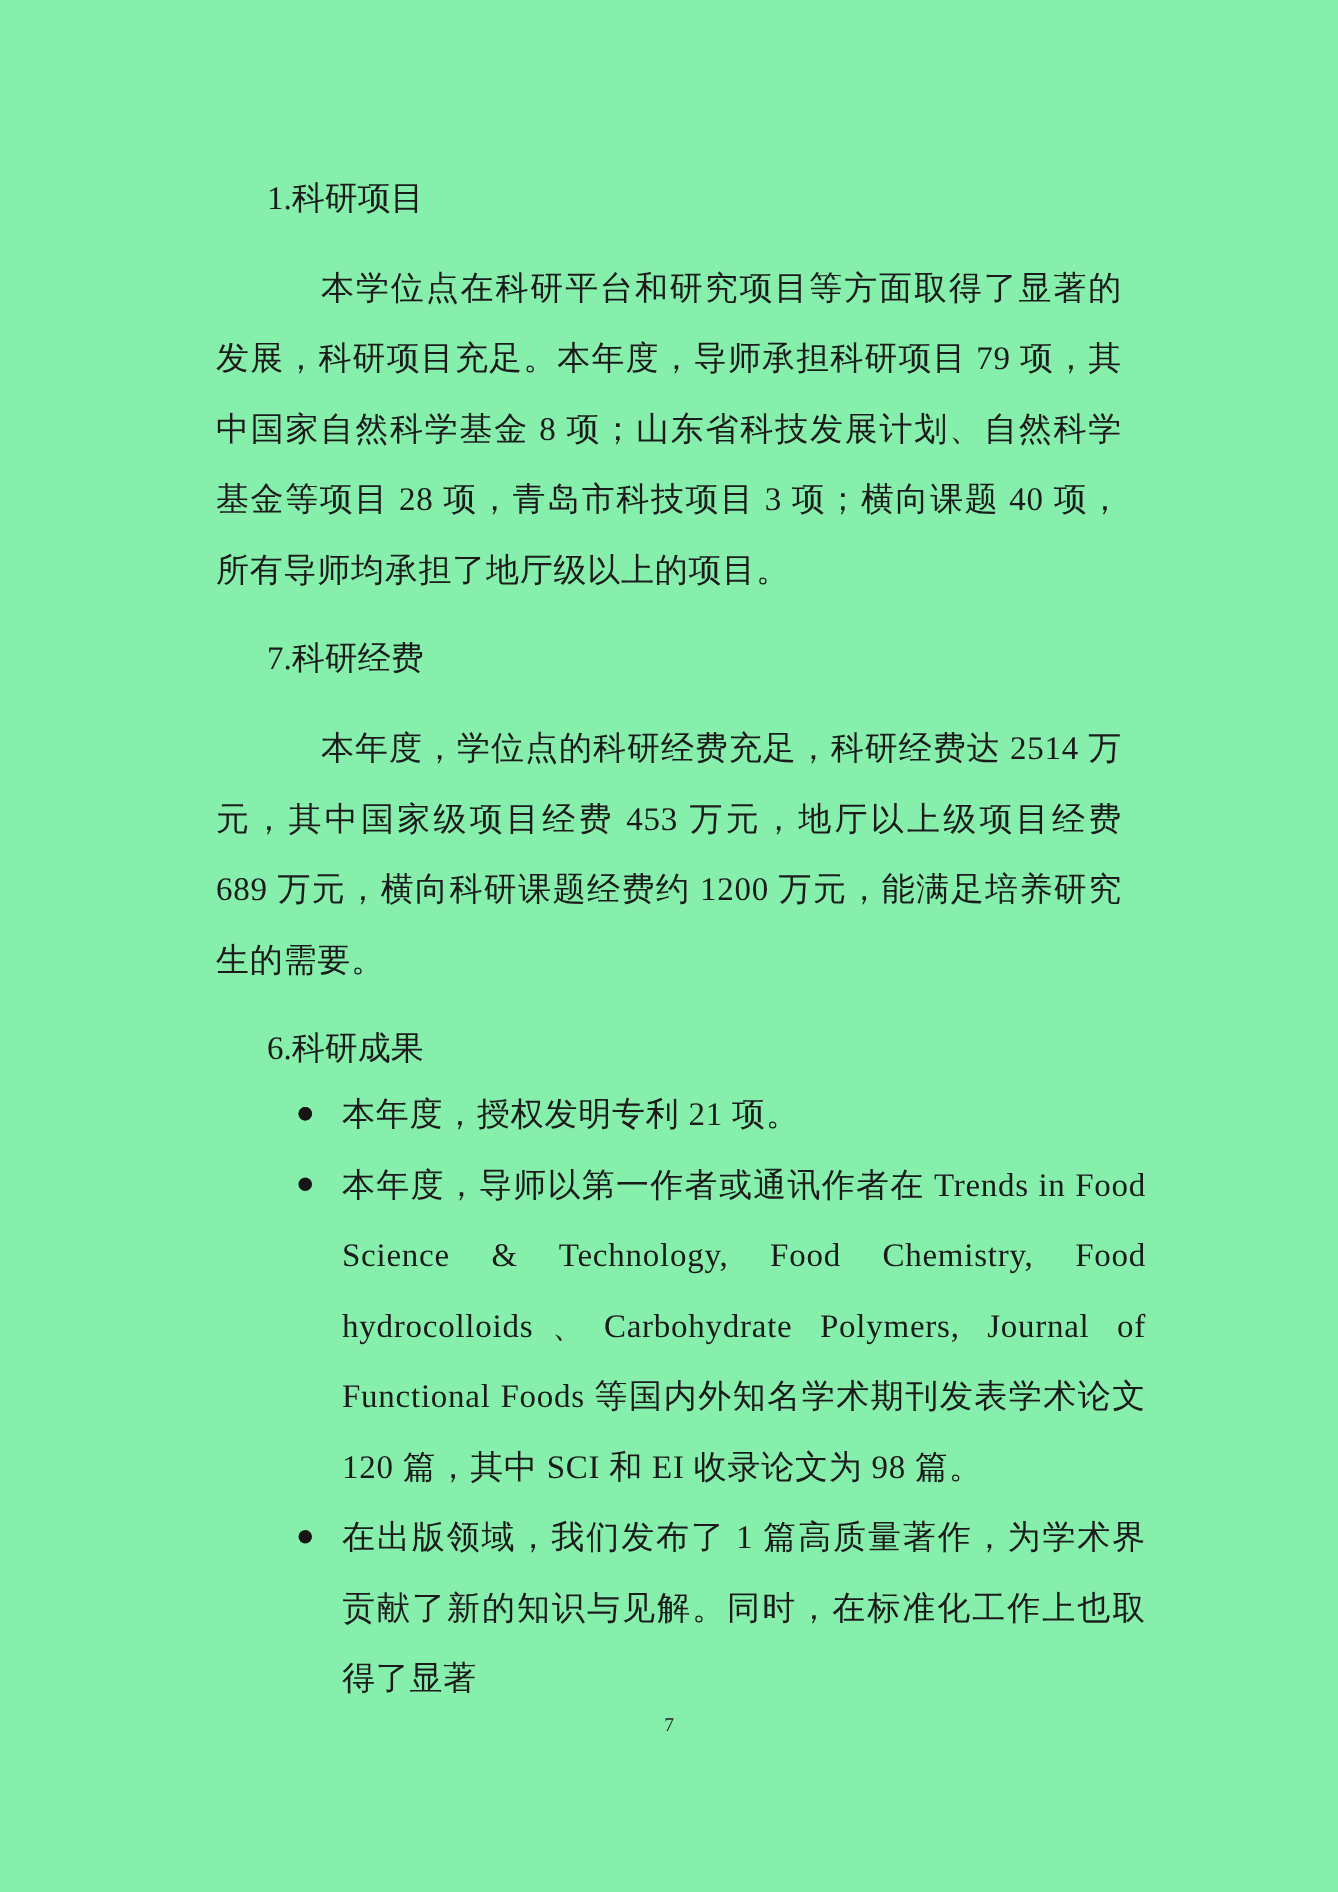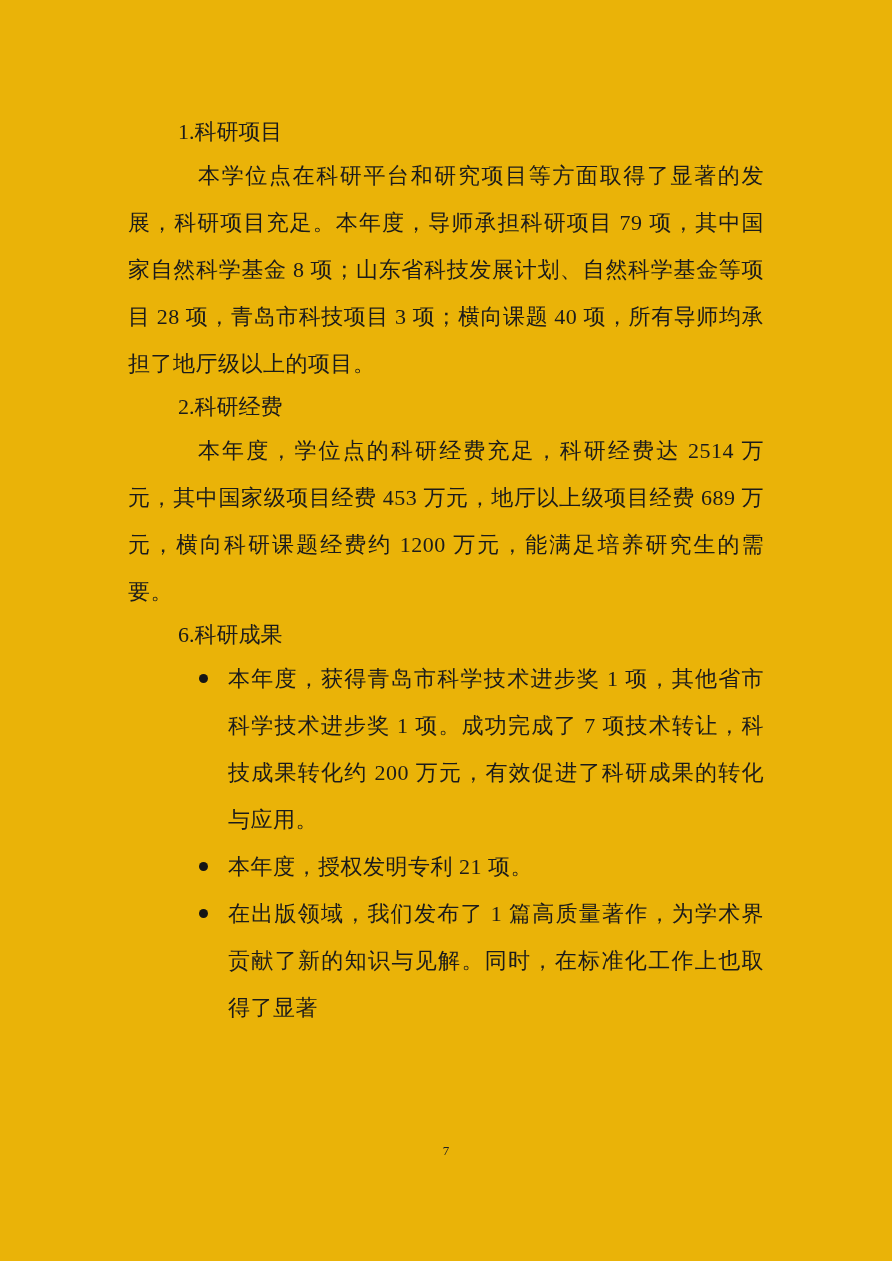--- a/index.html
+++ b/index.html
@@ -4,42 +4,42 @@
 <style>
   html, body {
     margin: 0;
     padding: 0;
     background: #ffffff;
   }
   .document-page {
     position: relative;
     width: 892px;
     height: 1261px;
-    background: #eab308;
+    background: #86efac;
     color: #1b1b1b;
     font-family: "Liberation Serif", "DejaVu Serif", serif;
     overflow: hidden;
   }
   .content {
     position: absolute;
     left: 128px;
     top: 112px;
     width: 636px;
     font-size: 22px;
   }
   .heading {
     margin: 0;
     font-size: 22px;
     font-weight: normal;
     line-height: 40px;
     text-indent: 50px;
     white-space: nowrap;
   }
   .para {
-    margin: 0;
+    margin: 16px;
     line-height: 47px;
     text-align: justify;
     text-indent: 70px;
     letter-spacing: 0.5px;
   }
   .bullet-list {
     list-style: none;
     margin: 0;
     padding: 0;
   }
@@ -74,33 +74,36 @@
 </style>
 </head>
 <body>
 
 <div class="document-page">
   <div class="content">
 
     <h2 class="heading">1.科研项目</h2>
     <p class="para">本学位点在科研平台和研究项目等方面取得了显著的发展，科研项目充足。本年度，导师承担科研项目 79 项，其中国家自然科学基金 8 项；山东省科技发展计划、自然科学基金等项目 28 项，青岛市科技项目 3 项；横向课题 40 项，所有导师均承担了地厅级以上的项目。</p>
 
-    <h2 class="heading">2.科研经费</h2>
+    <h2 class="heading">7.科研经费</h2>
     <p class="para">本年度，学位点的科研经费充足，科研经费达 2514 万元，其中国家级项目经费 453 万元，地厅以上级项目经费 689 万元，横向科研课题经费约 1200 万元，能满足培养研究生的需要。</p>
 
     <h2 class="heading">6.科研成果</h2>
 
     <ul class="bullet-list">
       <li class="bullet-item">
         <span class="bullet-dot"></span>
-        <span>本年度，获得青岛市科学技术进步奖 1 项，其他省市科学技术进步奖 1 项。成功完成了 7 项技术转让，科技成果转化约 200 万元，有效促进了科研成果的转化与应用。</span>
       </li>
       <li class="bullet-item">
         <span class="bullet-dot"></span>
         <span>本年度，授权发明专利 21 项。</span>
+      </li>
+      <li class="bullet-item">
+        <span class="bullet-dot"></span>
+        <span>本年度，导师以第一作者或通讯作者在 Trends in Food Science &amp; Technology, Food Chemistry, Food hydrocolloids、Carbohydrate Polymers, Journal of Functional Foods 等国内外知名学术期刊发表学术论文 120 篇，其中 SCI 和 EI 收录论文为 98 篇。</span>
       </li>
       <li class="bullet-item">
         <span class="bullet-dot"></span>
         <span>在出版领域，我们发布了 1 篇高质量著作，为学术界贡献了新的知识与见解。同时，在标准化工作上也取得了显著</span>
       </li>
     </ul>
   </div>
 
   <div class="page-footer">
     <span class="page-number">7</span>

